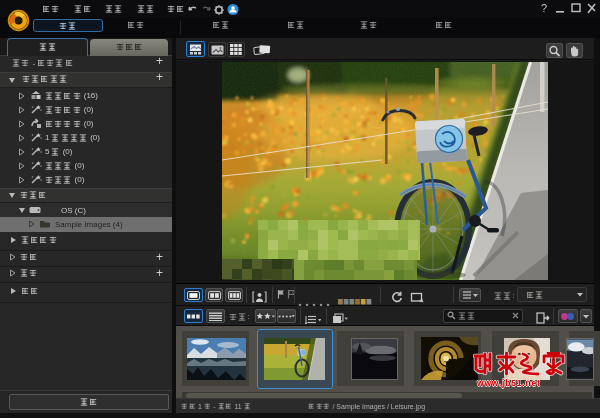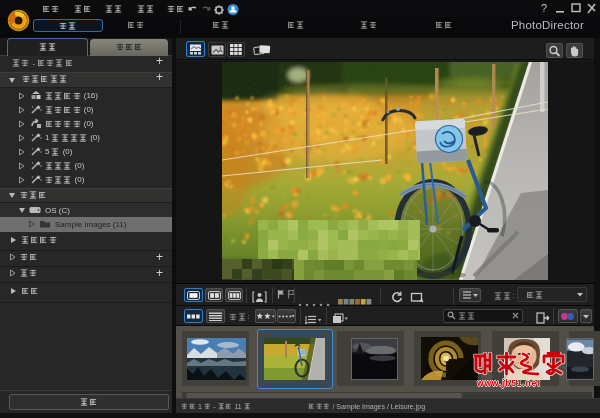--- a/index.html
+++ b/index.html
@@ -138,21 +138,20 @@
     </div>
     <div class="row" style="left:435px;top:21px">
       <svg class="z" width="8" height="8" viewBox="0 0 10 10" style="margin-right:1.2px">
         <use href="#zi2" fill="none" stroke="#a9a9a9" stroke-width="1.05"></use>
       </svg>
       <svg class="z" width="8" height="8" viewBox="0 0 10 10" style="margin-right:1.2px">
         <use href="#zi2" fill="none" stroke="#a9a9a9" stroke-width="1.05"></use>
       </svg>
     </div>
     <div style="position:absolute;left:180px;top:20px;width:1px;height:14px;background:#232326"></div>
-    <div style="position:absolute;left:511px;top:17px;width:86px;height:16px;font-size:11.5px;color:#b9bdc3;letter-spacing:0.2px;line-height:16px">PhotoDirector</div>
     <div style="position:absolute;left:0;top:38px;width:172px;height:375px;background:#272727"></div>
     <div style="position:absolute;left:172px;top:38px;width:4px;height:380px;background:#0e0e0e"></div>
     <div style="position:absolute;left:0;top:38px;width:172px;height:18px;background:#191919;border-bottom:1px solid #3a3a3a"></div>
     <div style="position:absolute;left:7px;top:38px;width:81px;height:18px;background:#1f1f1f;border:1px solid #3a70a8;border-bottom:none;border-radius:4px 4px 0 0"></div>
     <div class="row" style="left:39px;top:43px">
       <svg class="z" width="8" height="8" viewBox="0 0 10 10" style="margin-right:1.2px">
         <use href="#zi1" fill="none" stroke="#d6d6d6" stroke-width="1.05"></use>
       </svg>
       <svg class="z" width="8" height="8" viewBox="0 0 10 10" style="margin-right:1.2px">
         <use href="#zi1" fill="none" stroke="#d6d6d6" stroke-width="1.05"></use>
@@ -399,32 +398,32 @@
     <div style="position:absolute;left:0;top:203px;width:172px;height:14px;background:#2d2d2d"></div>
     <div class="row" style="left:18px;top:205px">
       <svg width="8" height="8" viewBox="0 0 8 8">
         <path d="M1,2 L7,2 L4,7 Z" fill="#b9b9b9"></path>
       </svg>
       <span style="width:3px"></span>
       <svg width="12" height="10" viewBox="0 0 12 10">
         <rect x="0.5" y="2" width="11" height="6" rx="1.5" fill="#b9b9b9"></rect>
         <circle cx="9.5" cy="5" r="0.9" fill="#444"></circle>
       </svg>
-      <span class="t" style="margin-left:4px;color:#c9c9c9">OS (C)</span>
+      <span class="t" style="margin-left:20px;color:#c9c9c9">OS (C)</span>
     </div>
     <div style="position:absolute;left:0;top:217px;width:172px;height:15px;background:#6f6f6f"></div>
     <div class="row" style="left:28px;top:219px">
       <svg width="7" height="8" viewBox="0 0 7 8">
         <path d="M1.5,1 L6,4 L1.5,7 Z" fill="none" stroke="#3a3a3a" stroke-width="1"></path>
       </svg>
       <span style="width:4px"></span>
       <svg width="12" height="10" viewBox="0 0 12 10">
         <path d="M1,2 h4 l1,1.5 h5 v5 h-10 Z" fill="#36362e"></path>
       </svg>
-      <span class="t" style="margin-left:4px;color:#232323">Sample Images (11)</span>
+      <span class="t" style="margin-left:4px;color:#232323">Sample Images (4)</span>
     </div>
     <div style="position:absolute;left:0;top:250px;width:172px;height:1px;background:#1b1b1b"></div>
     <div class="row" style="left:9px;top:236px">
       <svg width="8" height="8" viewBox="0 0 8 8">
         <path d="M2,1 L7,4 L2,7 Z" fill="#b9b9b9"></path>
       </svg>
       <span style="width:4px"></span>
       <svg class="z" width="8" height="8" viewBox="0 0 10 10" style="margin-right:1.2px">
         <use href="#zi1" fill="none" stroke="#c6c6c6" stroke-width="1.05"></use>
       </svg>

